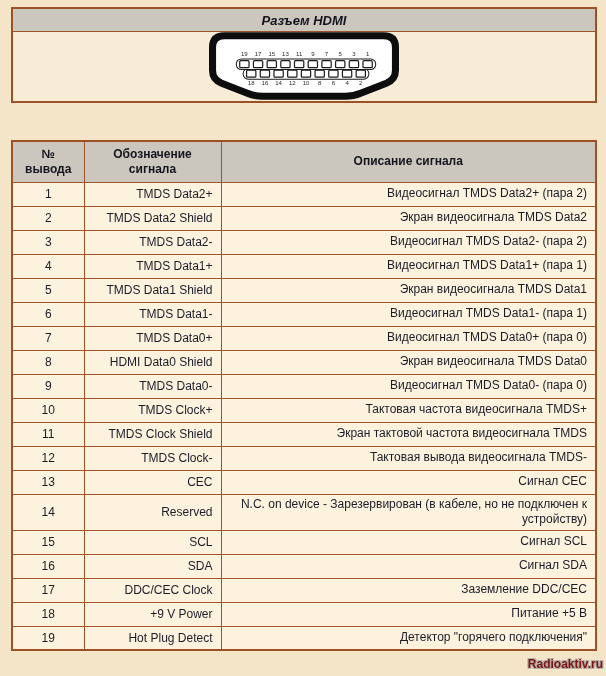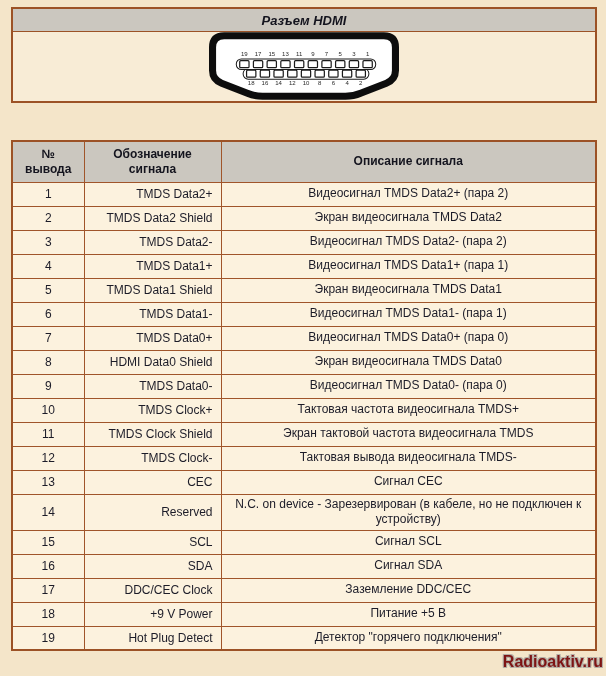--- a/index.html
+++ b/index.html
@@ -61,26 +61,26 @@
     color: #14141e;
     text-align: center;
     height: 41px;
     white-space: pre-line;
     line-height: 1.25;
     padding: 2px 4px;
   }
   table.pinout td { height: 24px; padding: 2px 8px; background: #fcf2de; }
   td.c-pin   { width: 72px;  text-align: center; padding: 2px 2px; }
   td.c-sig   { width: 137px; text-align: right; }
-  td.c-desc  { text-align: center; line-height: 1.3; }
+  td.c-desc  { text-align: right; line-height: 1.3; }
   
   .watermark {
     position: absolute;
     right: 3px; bottom: 5px;
-    font-size: 16px;
+    font-size: 12px;
     font-weight: bold;
     letter-spacing: 0px;
     color: #7e1414;
     text-shadow:
       1px 1px 0 #b3afa6, -1px -1px 0 #b3afa6,
       1px -1px 0 #b3afa6, -1px 1px 0 #b3afa6;
   }
   svg text { font-family: "Liberation Sans", sans-serif; }
 </style>
 </head>

